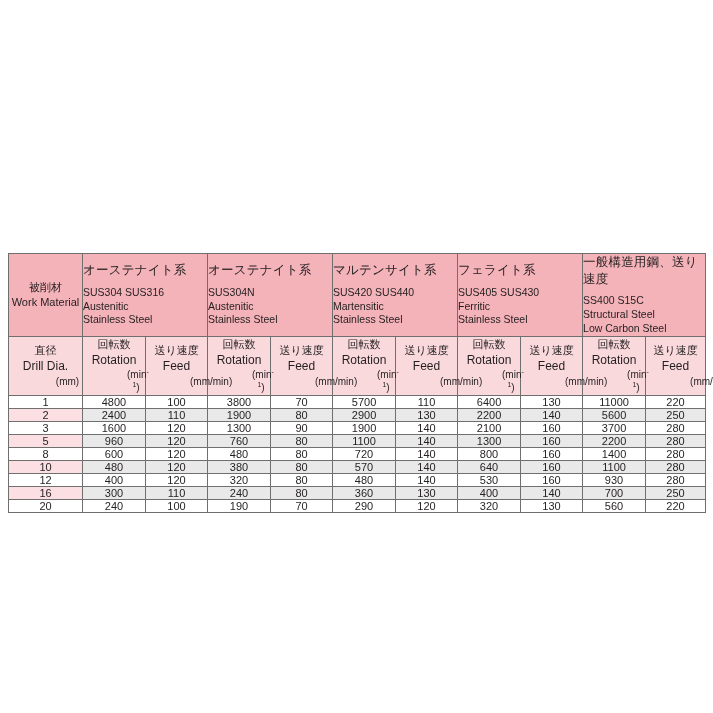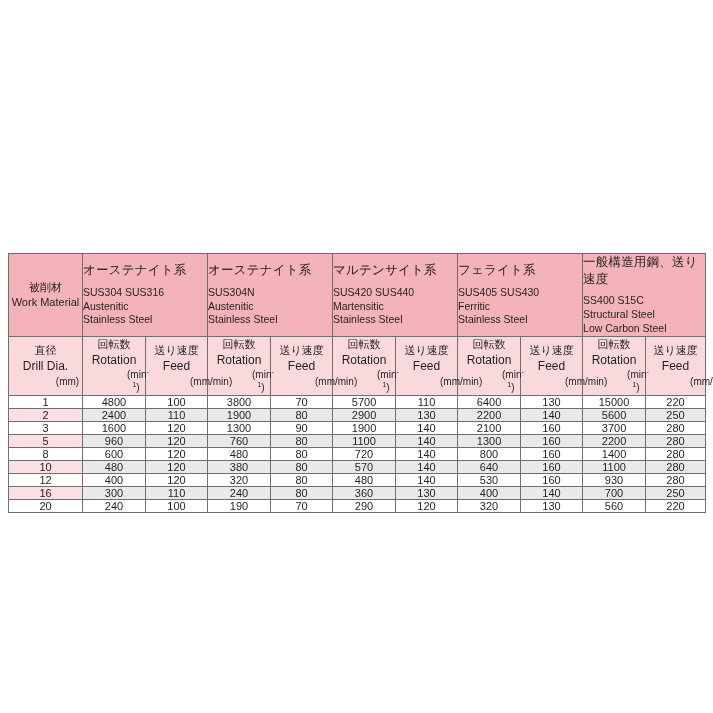--- a/index.html
+++ b/index.html
@@ -234,21 +234,21 @@
       <tr>
             <td class="dia">1</td>
             <td class="val gsep">4800</td>
             <td class="val">100</td>
             <td class="val gsep">3800</td>
             <td class="val">70</td>
             <td class="val gsep">5700</td>
             <td class="val">110</td>
             <td class="val gsep">6400</td>
             <td class="val">130</td>
-            <td class="val gsep">15000</td>
+            <td class="val gsep">11000</td>
             <td class="val">220</td>
           </tr>
           <tr class="alt">
             <td class="dia">2</td>
             <td class="val gsep">2400</td>
             <td class="val">110</td>
             <td class="val gsep">1900</td>
             <td class="val">80</td>
             <td class="val gsep">2900</td>
             <td class="val">130</td>

